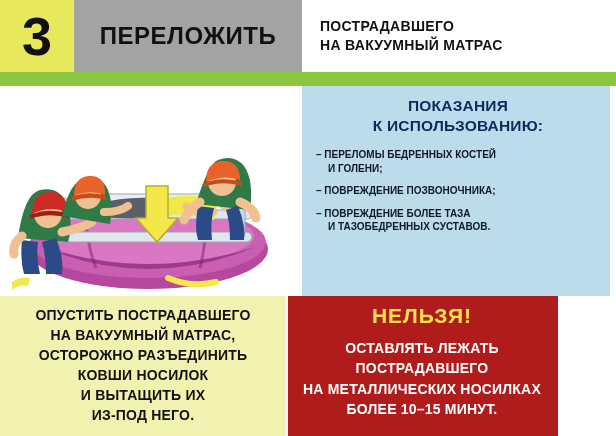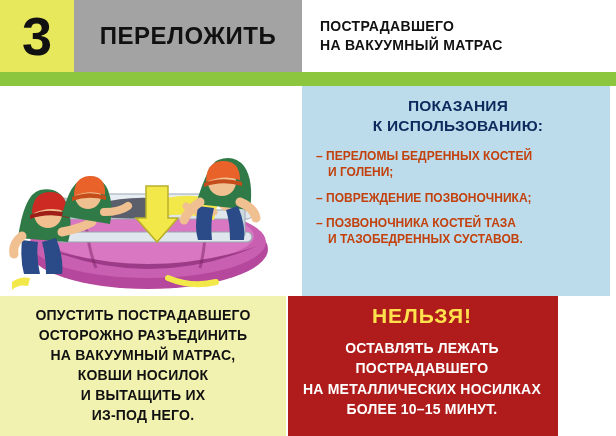--- a/index.html
+++ b/index.html
@@ -102,23 +102,23 @@
   .info-title {
     text-align: center;
     font-size: 15.5px;
     font-weight: bold;
     color: #0d2a5c;
     line-height: 1.3;
     margin-bottom: 12px;
     letter-spacing: 0.2px;
   }
   .info-item {
-    font-size: 12px;
-    font-weight: bold;
-    color: #c2410c;
+    font-size: 10px;
+    font-weight: bold;
+    color: #0f172a;
     line-height: 1.35;
     margin-bottom: 9px;
   }
   .info-item .l2 { display: block; padding-left: 12px; }
 
   
   .bl-panel {
     position: absolute;
     left: 0; top: 296px;
     width: 286px; height: 140px;
@@ -275,29 +275,29 @@
       <div>К ИСПОЛЬЗОВАНИЮ:</div>
     </div>
     <div class="info-item">
       <span>– ПЕРЕЛОМЫ БЕДРЕННЫХ КОСТЕЙ</span>
       <span class="l2">И ГОЛЕНИ;</span>
     </div>
     <div class="info-item">
       <span>– ПОВРЕЖДЕНИЕ ПОЗВОНОЧНИКА;</span>
     </div>
     <div class="info-item">
-      <span>– ПОЗВОНОЧНИКА КОСТЕЙ ТАЗА</span>
+      <span>– ПОВРЕЖДЕНИЕ БОЛЕЕ ТАЗА</span>
       <span class="l2">И ТАЗОБЕДРЕННЫХ СУСТАВОВ.</span>
     </div>
   </div>
 
   <div class="bl-panel">
     <div class="bl-line">ОПУСТИТЬ ПОСТРАДАВШЕГО</div>
+    <div class="bl-line">НА ВАКУУМНЫЙ МАТРАС,</div>
     <div class="bl-line">ОСТОРОЖНО РАЗЪЕДИНИТЬ</div>
-    <div class="bl-line">НА ВАКУУМНЫЙ МАТРАС,</div>
     <div class="bl-line">КОВШИ НОСИЛОК</div>
     <div class="bl-line">И ВЫТАЩИТЬ ИХ</div>
     <div class="bl-line">ИЗ-ПОД НЕГО.</div>
   </div>
 
   <div class="br-panel">
     <div class="br-title">НЕЛЬЗЯ!</div>
     <div class="br-line">ОСТАВЛЯТЬ ЛЕЖАТЬ</div>
     <div class="br-line">ПОСТРАДАВШЕГО</div>
     <div class="br-line">НА МЕТАЛЛИЧЕСКИХ НОСИЛКАХ</div>

